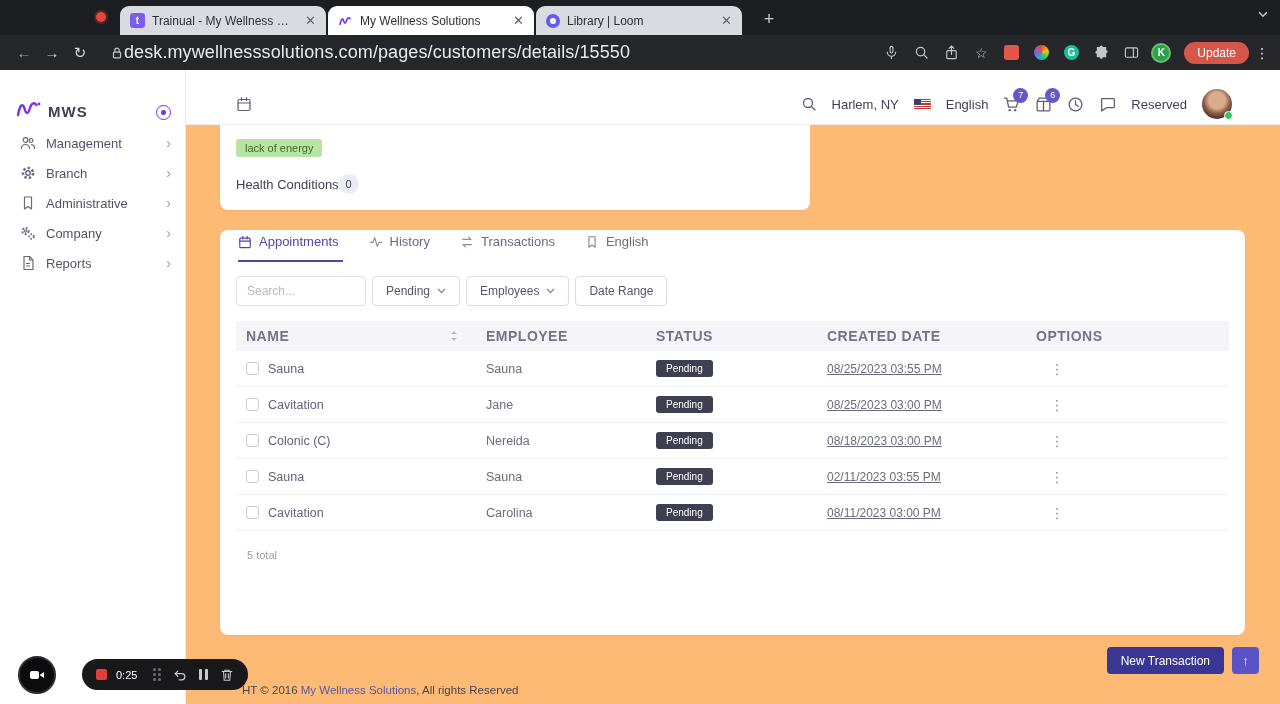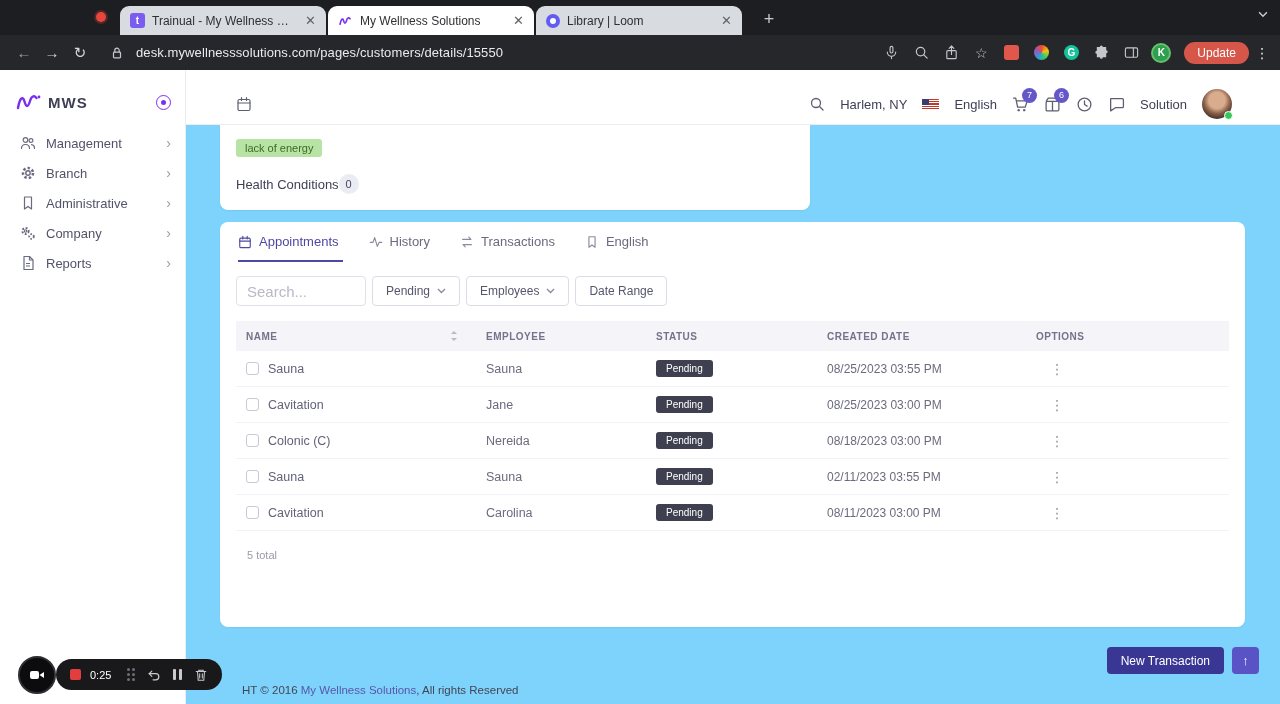--- a/index.html
+++ b/index.html
@@ -18,97 +18,97 @@
   .favicon { width:15px; height:15px; flex:0 0 auto; display:flex; align-items:center; justify-content:center; }
   .fav-trainual { background:#7a5cf0; border-radius:3px; color:#fff; font-size:10px; font-weight:bold; }
   .fav-loom { border:4px solid #615cf5; border-radius:50%; width:14px; height:14px; background:#fff; }
   .newtab { width:26px; height:26px; margin:0 0 3px 12px; display:flex; align-items:center; justify-content:center; color:#c8cbd0; font-size:18px; }
   .strip-caret { position:absolute; right:12px; top:11px; color:#c8cbd0; }
 
   .toolbar { height:35px; background:#26272b; display:flex; align-items:center; padding:0 10px; }
   .nav-ico { width:28px; height:28px; display:flex; align-items:center; justify-content:center; color:#9aa0a6; font-size:15px; }
   .nav-ico.lite { color:#d0d3d8; }
   .lock-wrap { margin-left:16px; color:#c3c7cc; display:flex; align-items:center; }
-  .url { color:#e8eaed; font-size:13px; margin-left:12px; letter-spacing:.1px; }
+  .url { color:#e8eaed; font-size:18px; margin-left:0; letter-spacing:.1px; }
   .tb-spacer { flex:1; }
   .tb-ico { width:24px; height:24px; margin:0 3px; display:flex; align-items:center; justify-content:center; color:#c3c7cc; font-size:14px; }
   .ext-red { width:15px; height:15px; border-radius:3px; background:#e2574c; }
   .ext-color { width:15px; height:15px; border-radius:50%; background:conic-gradient(#e74c3c,#f1c40f,#2ecc71,#3498db,#9b59b6,#e74c3c); }
   .ext-gram { width:15px; height:15px; border-radius:50%; background:#15c39a; color:#fff; font-size:10px; font-weight:bold; display:flex; align-items:center; justify-content:center; }
   .avatar-k { width:20px; height:20px; border-radius:50%; background:#2e9e4f; border:2px solid #67c06b; color:#fff; font-size:10px; font-weight:bold; display:flex; align-items:center; justify-content:center; }
   .update-pill { height:22px; padding:0 13px; margin:0 5px 0 8px; border-radius:11px; background:#d6564a; color:#fff; font-size:12px; display:flex; align-items:center; border:none; }
   .kebab { color:#e8eaed; font-size:14px; width:16px; text-align:center; }
 
   
   .app { display:flex; height:634px; }
   .sidebar { width:186px; background:#fff; border-right:1px solid #ebebf0; }
-  .logo-row { display:flex; align-items:center; gap:6px; padding:14px 14px 0 16px; height:50px; }
+  .logo-row { display:flex; align-items:flex-end; gap:6px; padding:14px 14px 0 16px; height:50px; }
   .logo-text { font-size:15px; font-weight:bold; color:#3f3f55; letter-spacing:1px; flex:1; }
   .collapse-btn { width:15px; height:15px; border:1.5px solid #7a2ff0; border-radius:50%; position:relative; }
   .collapse-btn::after { content:""; position:absolute; left:50%; top:50%; width:5px; height:5px; margin:-2.5px 0 0 -2.5px; border-radius:50%; background:#7a2ff0; }
   .nav { margin-top:8px; }
   .nav-item { display:flex; align-items:center; gap:10px; height:30px; padding:0 14px 0 20px; font-size:13px; color:#52526a; cursor:pointer; }
   .nav-icon { width:16px; height:16px; color:#6b6b80; display:flex; }
   .nav-chevron { margin-left:auto; color:#9a9aaa; font-size:14px; line-height:1; }
 
-  .main { flex:1; display:flex; flex-direction:column; position:relative; background:#7dd3fc; }
+  .main { flex:1; display:flex; flex-direction:column; position:relative; background:#fdba74; }
   .appheader { height:55px; background:#fff; display:flex; align-items:center; padding:14px 48px 0 50px; border-bottom:1px solid #ececf1; }
   .hdr-cal { color:#5e5e72; display:flex; }
   .hdr-right { margin-left:auto; display:flex; align-items:center; gap:15px; }
   .hdr-ico { color:#5e5e72; display:flex; }
   .hdr-text { font-size:13px; color:#3f3f55; white-space:nowrap; }
   .flag { width:17px; height:11px; position:relative; background:repeating-linear-gradient(180deg,#c0392b 0 1.1px,#fff 1.1px 2.2px); border-radius:1px; overflow:hidden; flex:0 0 auto; }
   .flag::before { content:""; position:absolute; left:0; top:0; width:7px; height:6px; background:#3c3b6e; }
   .icon-badge { position:relative; }
   .num-badge { position:absolute; top:-8px; right:-8px; min-width:15px; height:15px; border-radius:8px; background:#6458c8; color:#fff; font-size:9px; display:flex; align-items:center; justify-content:center; padding:0 3px; }
   .avatar { width:30px; height:30px; border-radius:50%; position:relative; flex:0 0 auto;
     background: radial-gradient(circle at 50% 38%, #d8ac8d 0 34%, #8a5f49 55%, #43302a 78%, #2e211d 100%); }
   .status-dot { position:absolute; bottom:-1px; right:-1px; width:9px; height:9px; background:#35c759; border:1.5px solid #fff; border-radius:50%; }
 
   .content { flex:1; padding:0 35px 0 34px; position:relative; }
   .summary-card { width:590px; background:#fff; border-radius:0 0 8px 8px; padding:13px 16px 2px; box-shadow:0 1px 2px rgba(20,20,40,.05); }
   .tag-pill { display:inline-block; background:#b7e4a4; color:#3c6b22; font-size:11px; padding:3px 9px; border-radius:3px; }
   .hc-row { display:flex; align-items:center; justify-content:flex-start; padding:17px 0 14px; }
   .hc-title { font-size:13px; color:#3f3f55; }
   .hc-count { min-width:20px; height:20px; border-radius:10px; background:#ebebf4; color:#44445c; font-size:11px; display:flex; align-items:center; justify-content:center; padding:0 6px; }
 
-  .table-card { margin-top:12px; height:405px; background:#fff; border-radius:8px; padding:12px 16px 16px; box-shadow:0 1px 2px rgba(20,20,40,.05); }
+  .table-card { margin-top:20px; height:405px; background:#fff; border-radius:8px; padding:4px 16px 16px; box-shadow:0 1px 2px rgba(20,20,40,.05); }
   .tabs-row { display:flex; gap:26px; padding-left:2px; }
   .dtab { display:flex; align-items:center; gap:7px; font-size:13px; color:#6b6b80; padding:0 4px 11px 0; border-bottom:2px solid transparent; cursor:pointer; }
   .dtab .ticon { display:flex; color:#8a8a9c; }
   .dtab.active { color:#4c49a3; border-bottom-color:#4c49a3; }
   .dtab.active .ticon { color:#4c49a3; }
 
   .filters { display:flex; gap:6px; margin-top:14px; }
-  .search-input { width:130px; height:30px; border:1px solid #e0e0ea; border-radius:4px; padding:0 10px; font-size:15px; color:#44445c; outline:none; font-family:"Liberation Sans",sans-serif; }
+  .search-input { width:130px; height:30px; border:1px solid #e0e0ea; border-radius:4px; padding:0 10px; font-size:12px; color:#44445c; outline:none; font-family:"Liberation Sans",sans-serif; }
   .search-input::placeholder { color:#b8b8c6; }
   .filter-btn { height:30px; border:1px solid #dcdce6; background:#fff; border-radius:4px; padding:0 13px; font-size:12px; color:#55556c; display:flex; align-items:center; gap:7px; cursor:pointer; font-family:"Liberation Sans",sans-serif; }
   .filter-btn .caret { color:#8a8a9c; display:flex; }
 
   .tbl { margin-top:15px; }
-  .tbl-head { display:grid; grid-template-columns:250px 170px 171px 209px 1fr; background:#f5f5f9; height:30px; align-items:center; font-size:10px; font-weight:bold; letter-spacing:.5px; color:#73738a; }
+  .tbl-head { display:grid; grid-template-columns:250px 170px 171px 209px 1fr; background:#f5f5f9; height:30px; align-items:center; font-size:14px; font-weight:bold; letter-spacing:.5px; color:#73738a; }
   .th-name { display:flex; align-items:center; justify-content:space-between; padding:0 28px 0 10px; }
   .tbl-row { display:grid; grid-template-columns:250px 170px 171px 209px 1fr; height:36px; align-items:center; border-bottom:1px solid #f1f1f6; font-size:12.5px; color:#62627a; }
   .cell-name { display:flex; align-items:center; gap:9px; padding-left:10px; }
   .checkbox { width:13px; height:13px; border:1px solid #c9c9d6; border-radius:3px; background:#fff; flex:0 0 auto; cursor:pointer; }
   .cell-emp { color:#6b6b7e; }
   .badge-pending { display:inline-block; background:#3e4050; color:#fff; font-size:10px; padding:3px 10px; border-radius:3px; }
-  .cell-date { font-size:12px; color:#6b6b7e; }
+  .cell-date { font-size:12px; color:#6b6b7e;text-decoration:underline; }
   .cell-opt { color:#8f8fa0; font-size:14px; padding-left:14px; cursor:pointer; }
   .total-label { margin-top:18px; padding-left:11px; font-size:11px; color:#9a9aa8; }
 
   .page-footer { position:absolute; left:56px; bottom:8px; font-size:11.5px; color:#454554; white-space:nowrap; }
   .footer-brand { color:#5857a6; }
 
   .new-transaction { position:absolute; right:56px; bottom:30px; height:27px; background:#3a3794; color:#fff; border:none; border-radius:4px; font-size:12px; padding:0 14px; cursor:pointer; font-family:"Liberation Sans",sans-serif; }
   .scroll-top { position:absolute; right:21px; bottom:30px; width:27px; height:27px; background:#5953c5; color:#fff; border:none; border-radius:4px; font-size:13px; display:flex; align-items:center; justify-content:center; cursor:pointer; }
 
   
   .loom-bubble { position:absolute; left:18px; bottom:10px; width:38px; height:38px; border-radius:50%; background:#0c0c0e; border:2px solid #2e2e33; display:flex; align-items:center; justify-content:center; z-index:50; }
-  .loom-bar { position:absolute; left:56px; bottom:14px; height:31px; background:#19191c; border-radius:16px; display:flex; align-items:center; gap:12px; padding:0 14px; z-index:50; }
+  .loom-bar { position:absolute; left:82px; bottom:14px; height:31px; background:#19191c; border-radius:16px; display:flex; align-items:center; gap:12px; padding:0 14px; z-index:50; }
   .stop-btn { width:11px; height:11px; background:#e33e3e; border-radius:2px; cursor:pointer; }
   .loom-timer { color:#fff; font-size:11px; margin-left:-3px; }
   .drag-dots { display:grid; grid-template-columns:repeat(2,3px); grid-auto-rows:3px; gap:2px; margin-left:4px; }
   .drag-dots i { width:3px; height:3px; border-radius:50%; background:#6e6e76; }
   .loom-ico { color:#c9c9cf; display:flex; cursor:pointer; }
   .pause-bars { display:flex; gap:3px; }
   .pause-bars i { width:3px; height:11px; background:#c9c9cf; border-radius:1px; }
 
   svg { display:block; }
 </style>
@@ -320,21 +320,21 @@
             <svg width="17" height="17" viewBox="0 0 16 16" fill="none" stroke="currentColor" stroke-width="1.2" stroke-linecap="round">
                 <circle cx="8" cy="8" r="6"></circle>
                 <path d="M8 4.5V8l2.5 1.5"></path>
               </svg>
           </span>
           <span class="hdr-ico">
             <svg width="17" height="17" viewBox="0 0 16 16" fill="none" stroke="currentColor" stroke-width="1.2" stroke-linejoin="round">
                 <path d="M2.5 2.5h11a1 1 0 0 1 1 1V10a1 1 0 0 1-1 1H7l-4.5 3z"></path>
               </svg>
           </span>
-          <span class="hdr-text">Solution</span>
+          <span class="hdr-text">Reserved</span>
           <span class="avatar">
             <span class="status-dot"></span>
           </span>
         </div>
       </div>
 
       <div class="content">
 
         <div class="summary-card">
           <span class="tag-pill">lack of energy</span>

